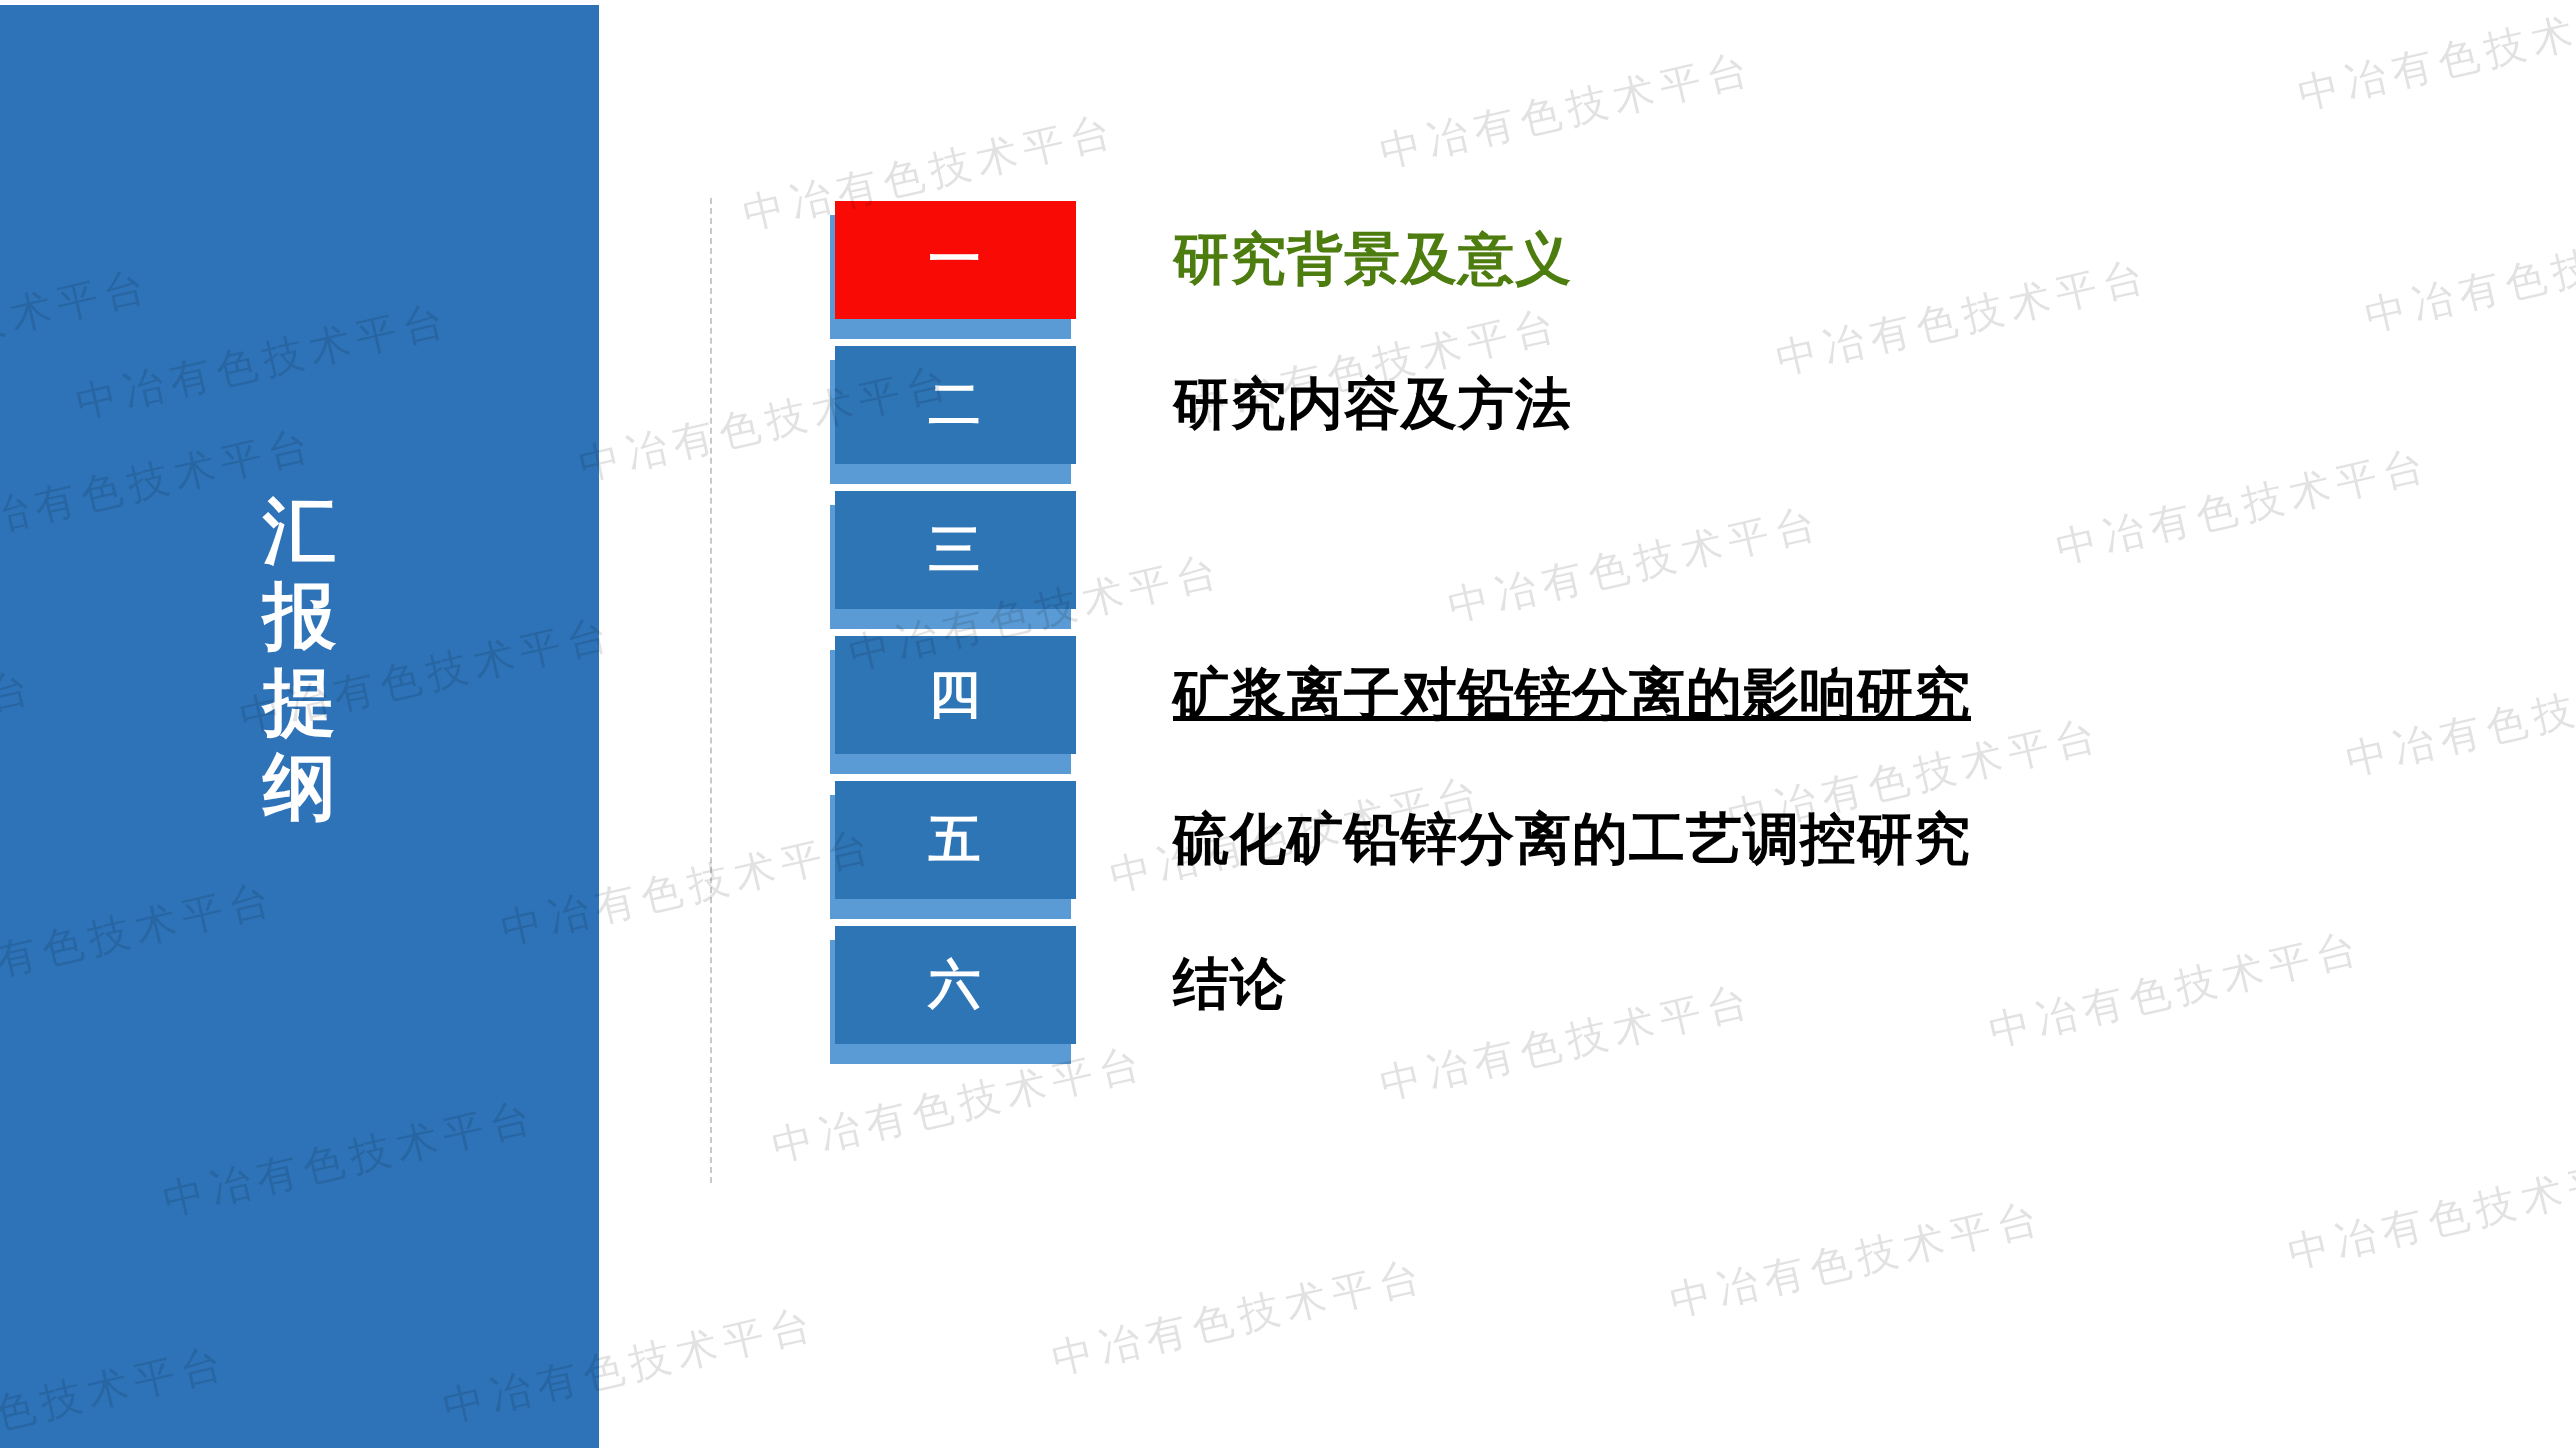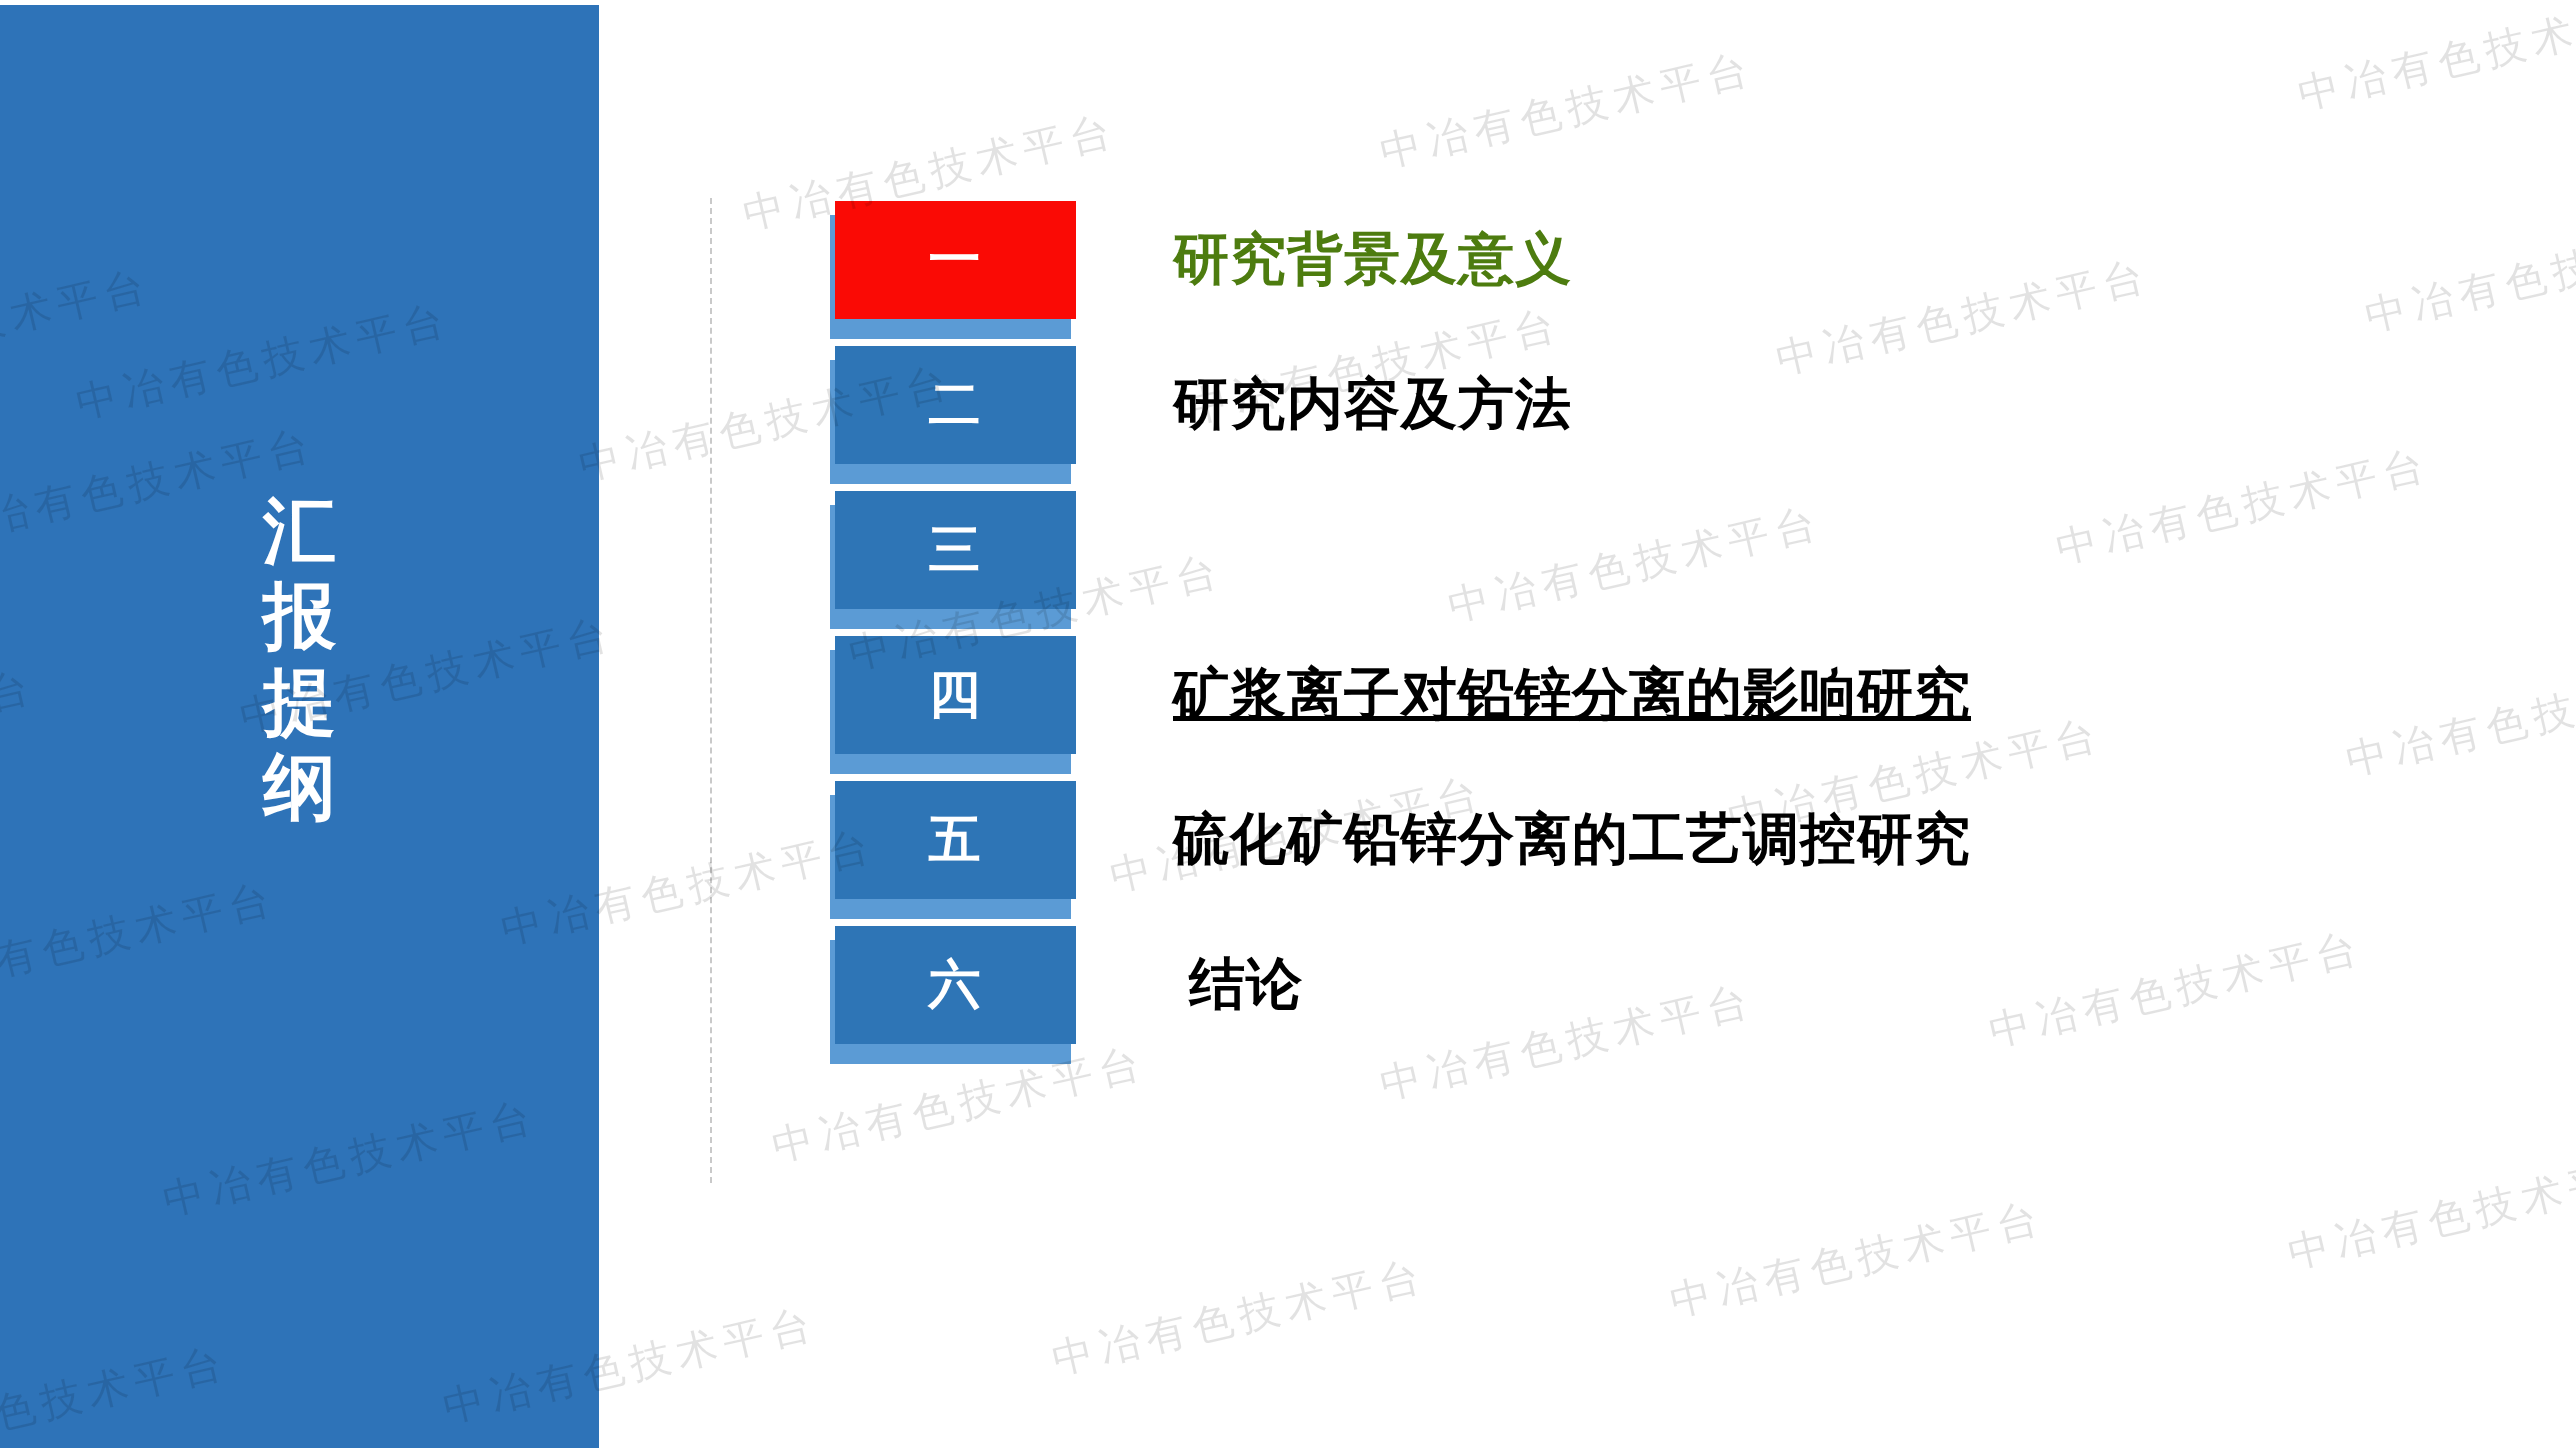--- a/index.html
+++ b/index.html
@@ -197,21 +197,21 @@
           <div class="num-shadow" style="background: rgb(91, 155, 213);"></div>
           <div class="num-box blue" style="background: rgb(46, 117, 182);">五</div>
         </div>
         <div class="agenda-label black" style="color: rgb(0, 0, 0);">硫化矿铅锌分离的工艺调控研究</div>
       </div>
       <div class="agenda-row">
         <div class="num-wrap">
           <div class="num-shadow" style="background: rgb(91, 155, 213);"></div>
           <div class="num-box blue" style="background: rgb(46, 117, 182);">六</div>
         </div>
-        <div class="agenda-label black" style="color: rgb(0, 0, 0); margin-left: 16px;">结论</div>
+        <div class="agenda-label black" style="color: rgb(0, 0, 0);">结论</div>
       </div>
     </div>
 
   <div id="watermark-layer">
       <div class="wm" style="left: 2299px; top: 68px; color: rgba(0, 0, 0, 0.114); transform: rotate(-13deg);">中冶有色技术平台</div>
       <div class="wm" style="left: 1381px; top: 126px; color: rgba(0, 0, 0, 0.114); transform: rotate(-13deg);">中冶有色技术平台</div>
       <div class="wm" style="left: 744px; top: 188px; color: rgba(0, 0, 0, 0.114); transform: rotate(-13deg);">中冶有色技术平台</div>
       <div class="wm" style="left: 77px; top: 377px; color: rgba(0, 0, 0, 0.114); transform: rotate(-13deg);">中冶有色技术平台</div>
       <div class="wm" style="left: -222px; top: 343px; color: rgba(0, 0, 0, 0.114); transform: rotate(-13deg);">中冶有色技术平台</div>
       <div class="wm" style="left: 2366px; top: 290px; color: rgba(0, 0, 0, 0.114); transform: rotate(-13deg);">中冶有色技术平台</div>

